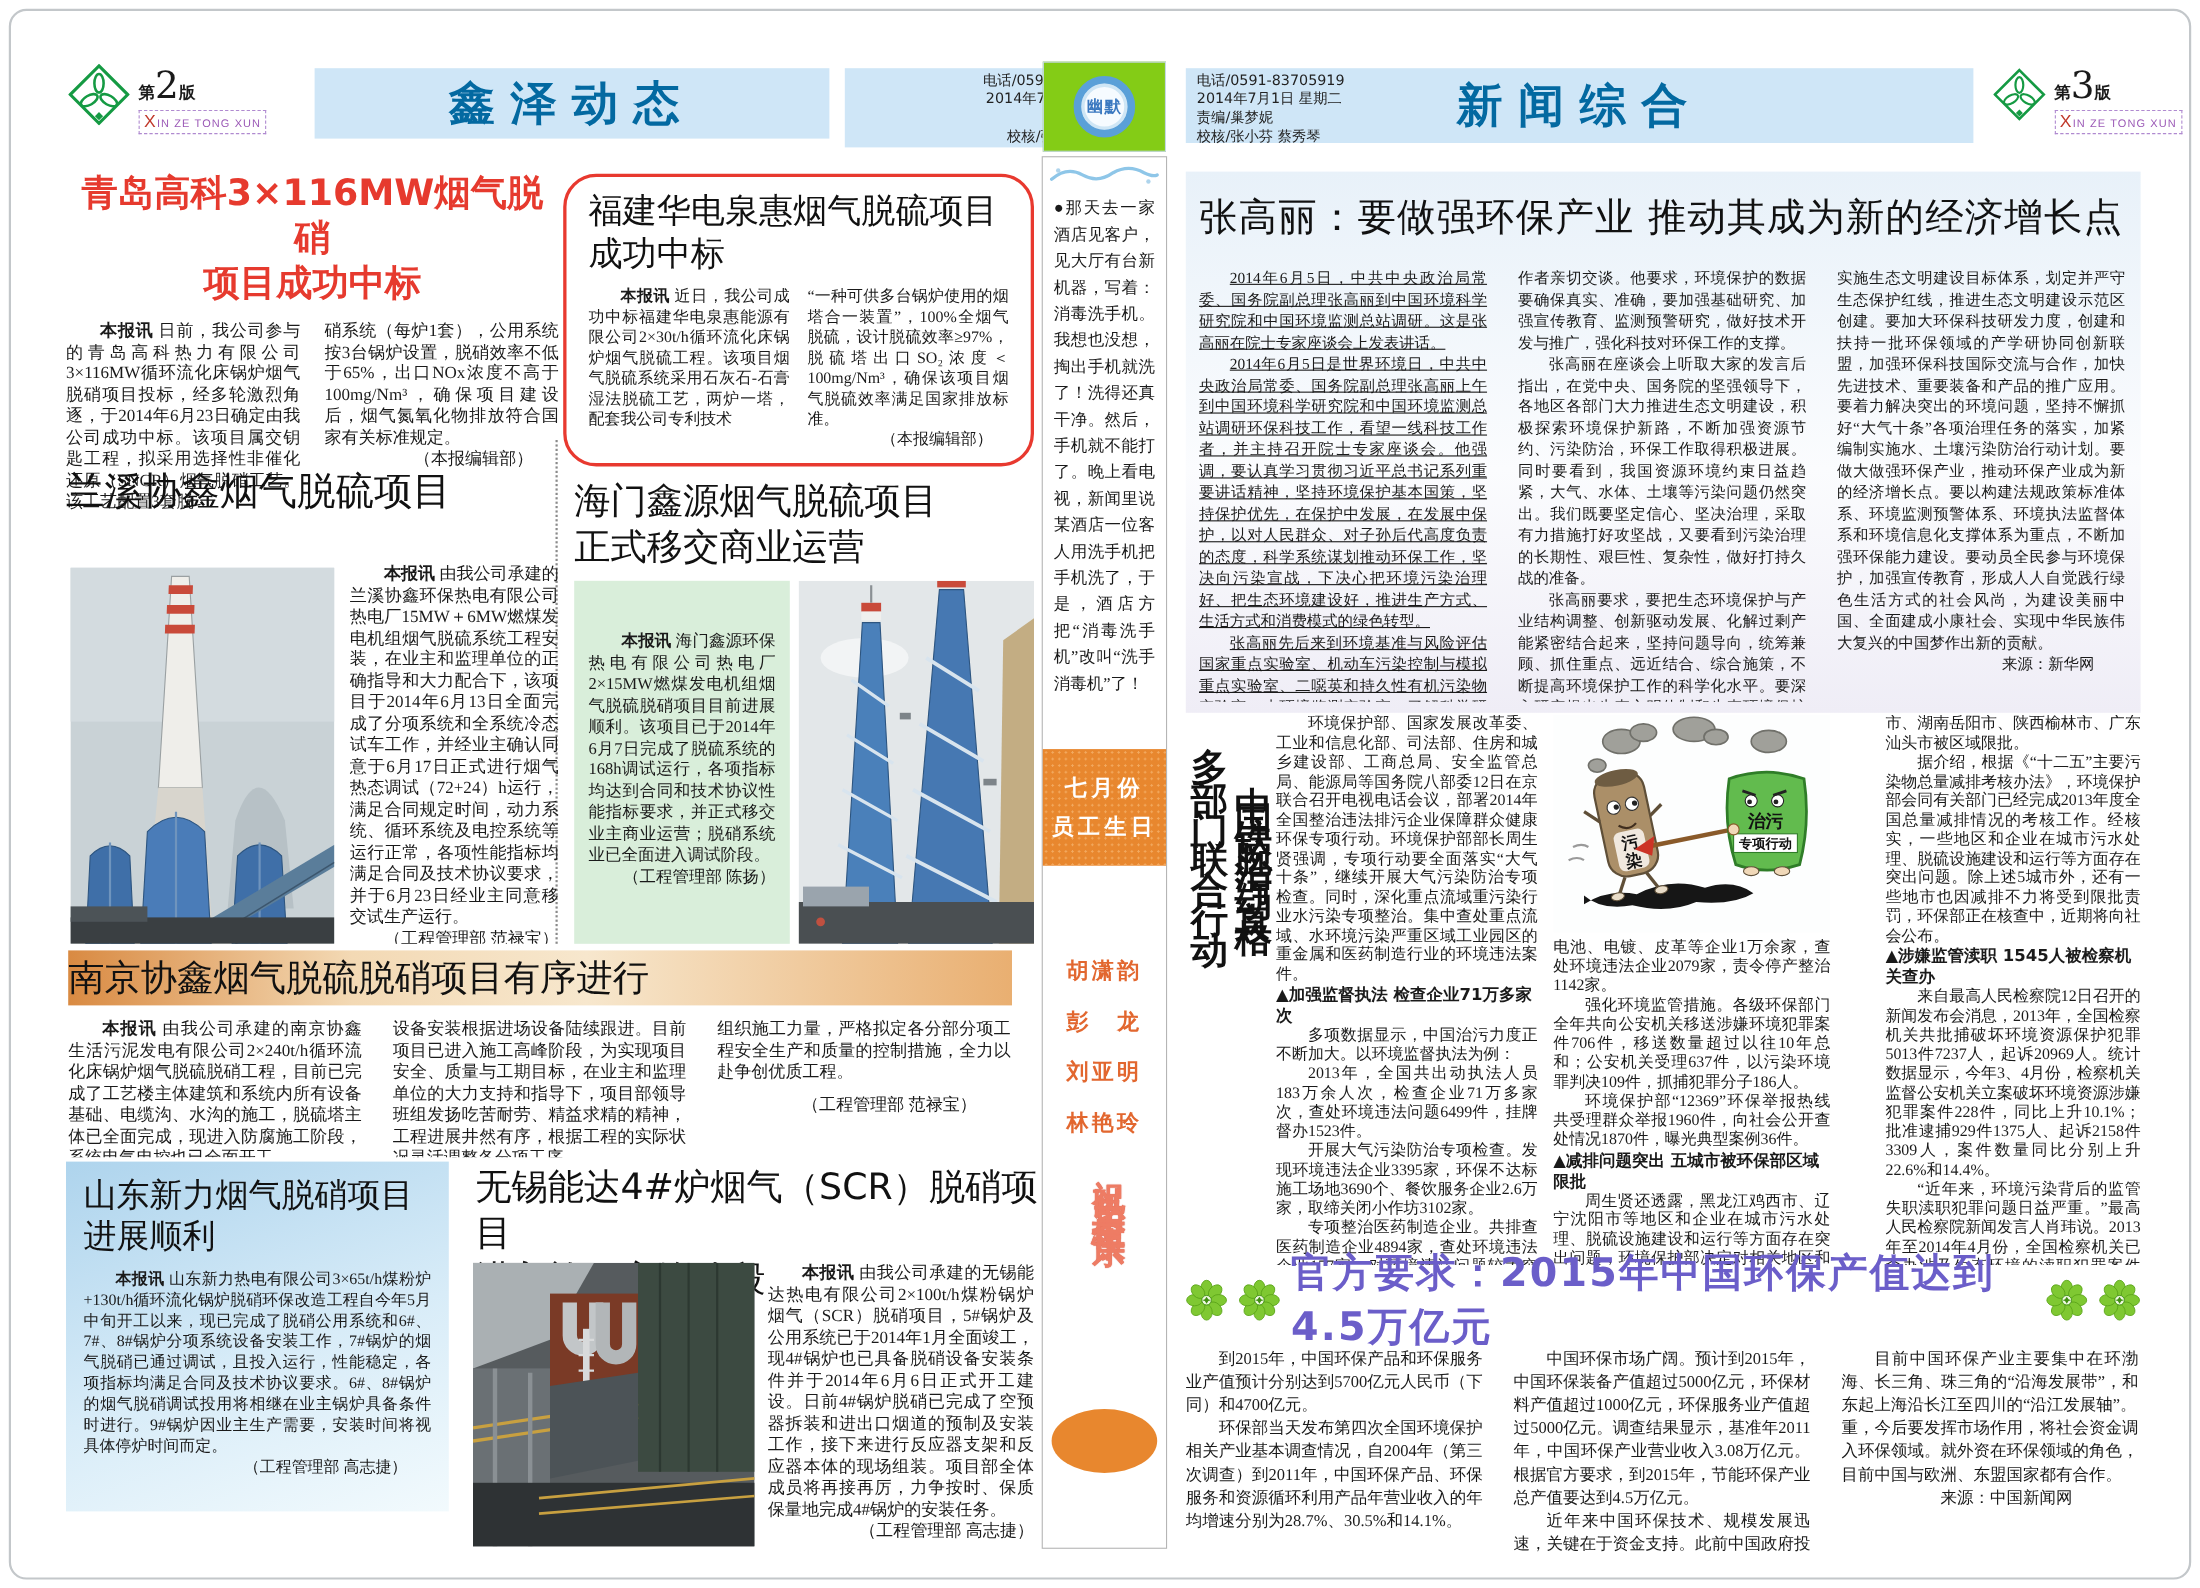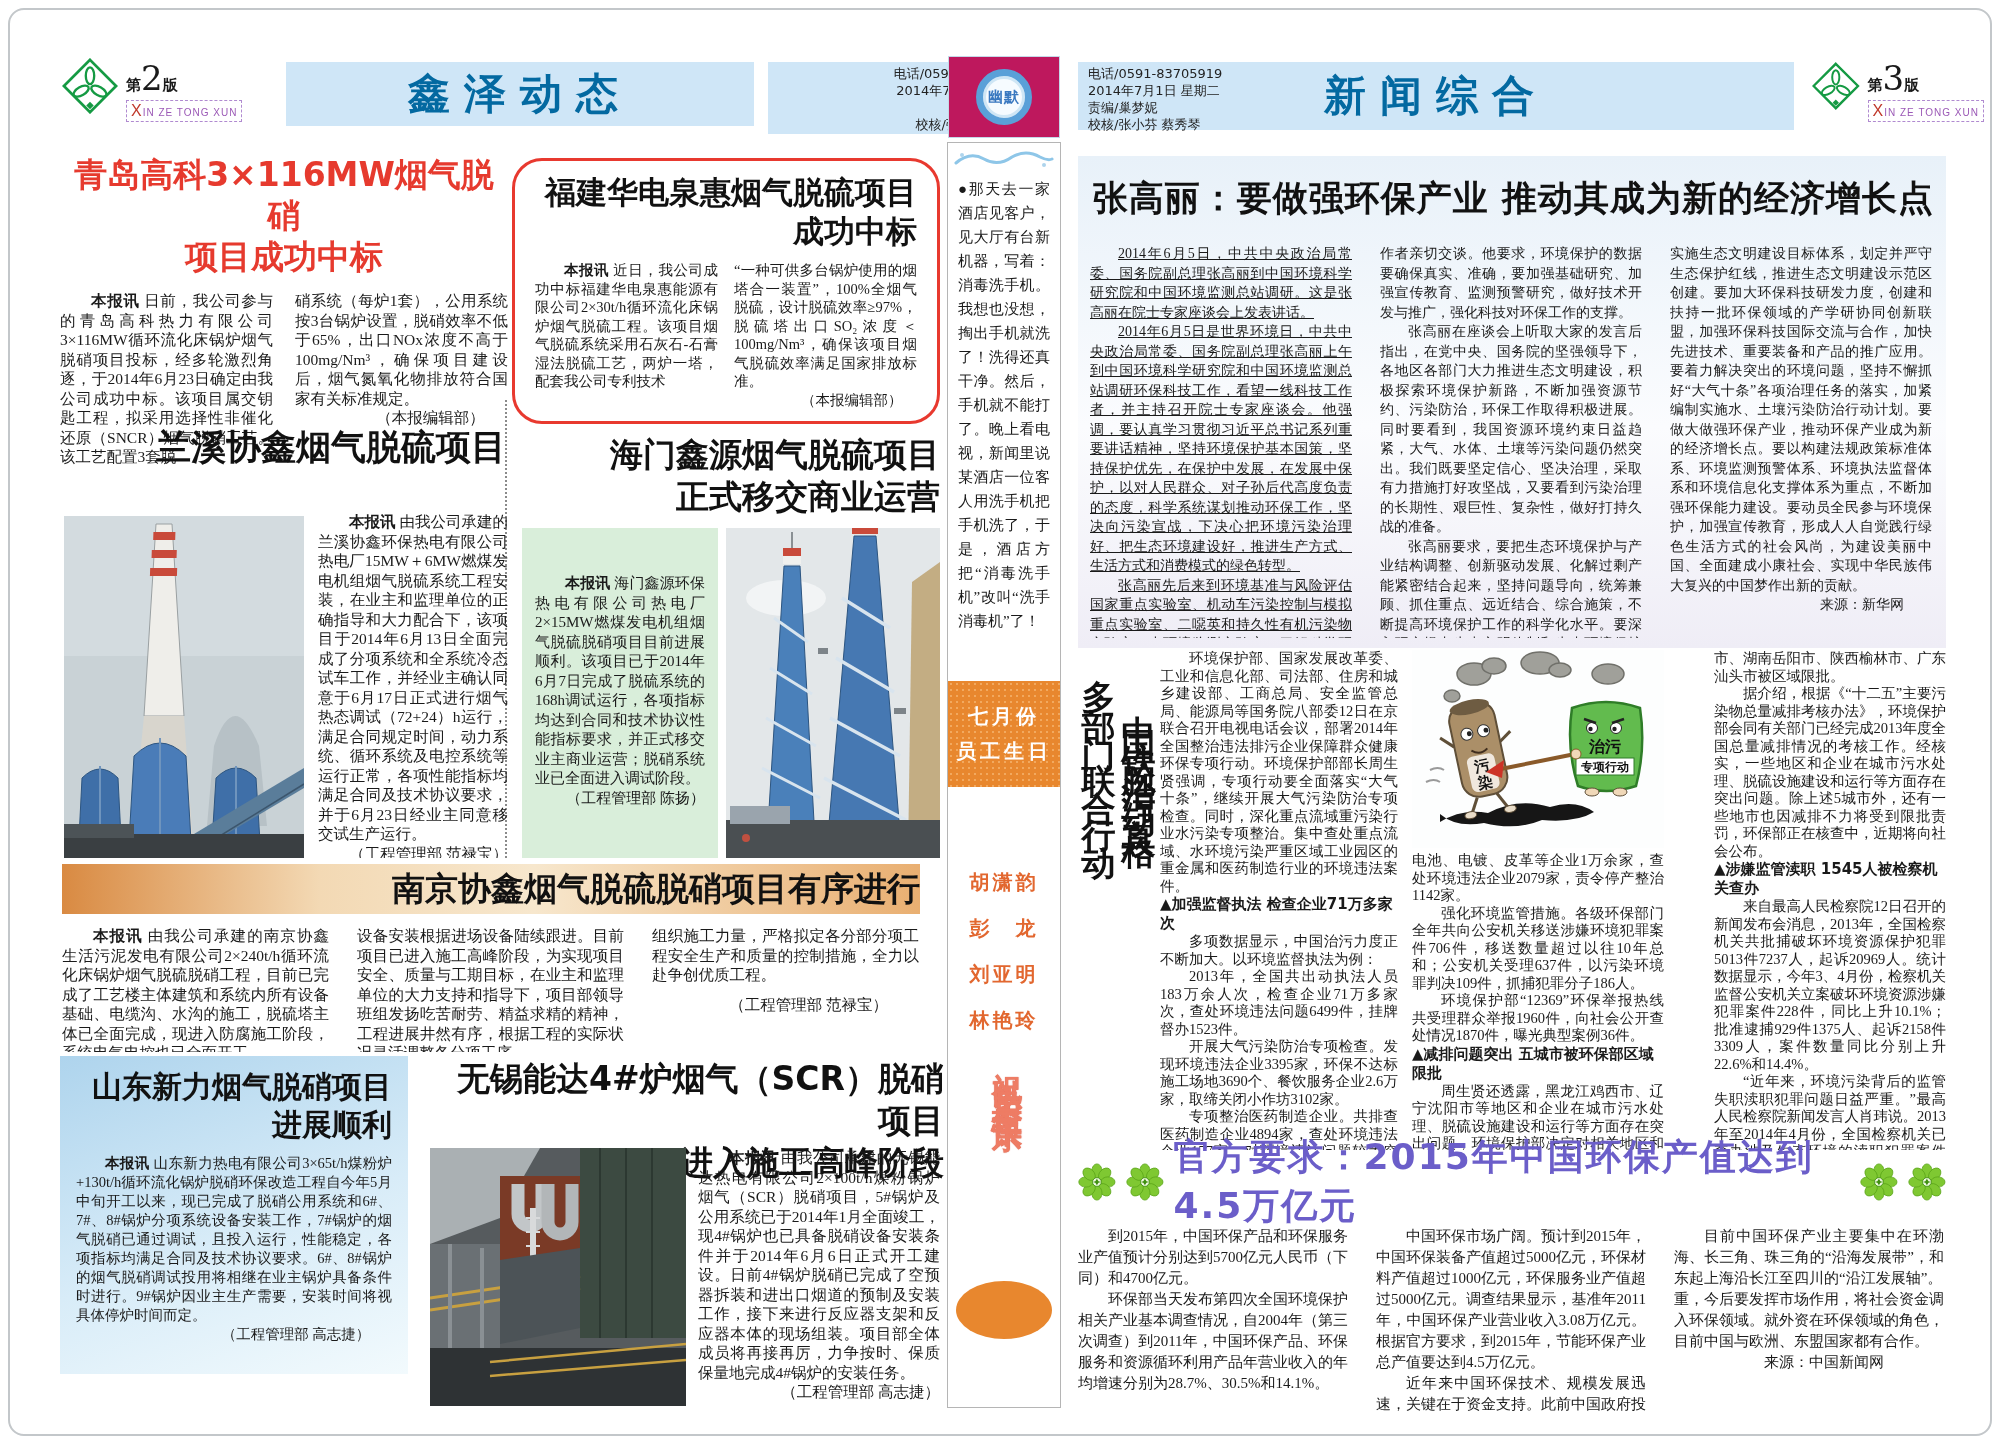--- a/index.html
+++ b/index.html
@@ -29,38 +29,38 @@
   .noindent { text-indent:0; }
   .sign { text-align:right; }
   .col { overflow:hidden; }
   .lp-text { font-size:15.5px; line-height:19.5px; }
   .fj-text { font-size:14.5px; line-height:18.5px; }
   .zh-text { font-size:14px; line-height:19.5px; }
   .ac-text { font-size:14.5px; line-height:17.5px; }
   .of-text { font-size:15px; line-height:21px; }
   .subhead { font-family:"DejaVu Sans", sans-serif; font-weight:bold; font-size:15px; line-height:19px; }
 
-  .title-black { font-family:"DejaVu Sans", sans-serif; font-weight:700; color:#111;
-                 text-align:right; }
+  .title-black { font-family:"DejaVu Sans", sans-serif; font-weight:400; color:#111;
+                 text-align:left; }
   .title-red   { font-family:"DejaVu Sans", sans-serif; font-weight:900; color:#e63a2e;
                  text-align:center; }
 
   .vt { writing-mode:vertical-rl; text-orientation:upright; font-weight:900;
         font-family:"DejaVu Sans", sans-serif; color:#111; }
 
   .dotted-v { border-left:2px dotted #8a8a8a; width:0; }
 
   .green-box { background:#d9eeda; }
   .blue-grad-box { background:linear-gradient(160deg,#aed4ed 0%, #d8ecf8 55%, #f2fafd 100%); }
   .orange-banner { background:linear-gradient(90deg,#d98a42 0%, #f3d9b4 30%, #f7e7cd 55%, #e9af71 100%); }
   .zhang-bg { background:linear-gradient(180deg,#e8f1f9 0%, #fbfcfe 55%, #efedf6 100%); }
 
   
   .strip { border:1px solid #b5b5b5; background:#fff; }
-  .humor-badge { background:#be185d; border:1px solid #c5d8e8; }
+  .humor-badge { background:#84cc16; border:1px solid #c5d8e8; }
   .humor-ring { width:56px; height:56px; border:7px solid #5aa0d8; border-radius:50%;
                 display:flex; align-items:center; justify-content:center; background:#f6fbff;
                 box-shadow:0 0 0 3px #cfe6f5 inset; }
   .humor-ring span { color:#3a78c0; font-weight:bold; font-size:15px; letter-spacing:1px; }
   .humor-text { font-size:15px; line-height:24px; text-align:justify; }
   .bday-box { background:#e8872e;
               background-image:radial-gradient(#f2a95f 1px, transparent 1px);
               background-size:6px 6px;
               color:#fff; font-weight:900; text-align:center;
               font-family:"DejaVu Sans", sans-serif; }

